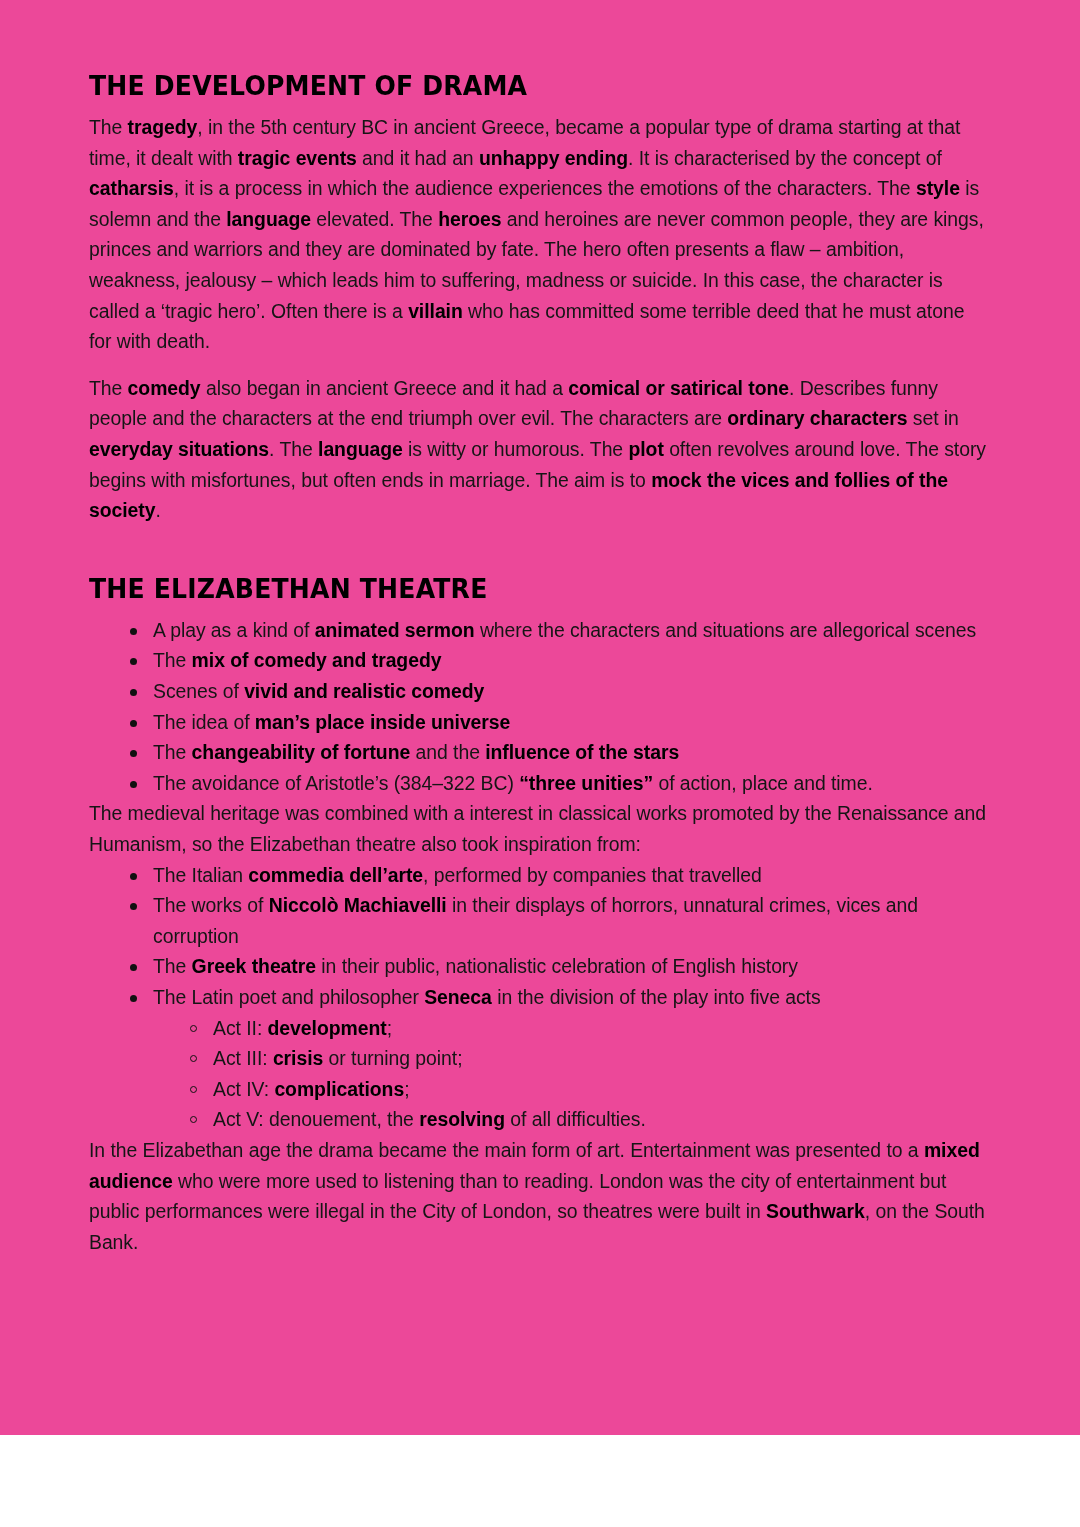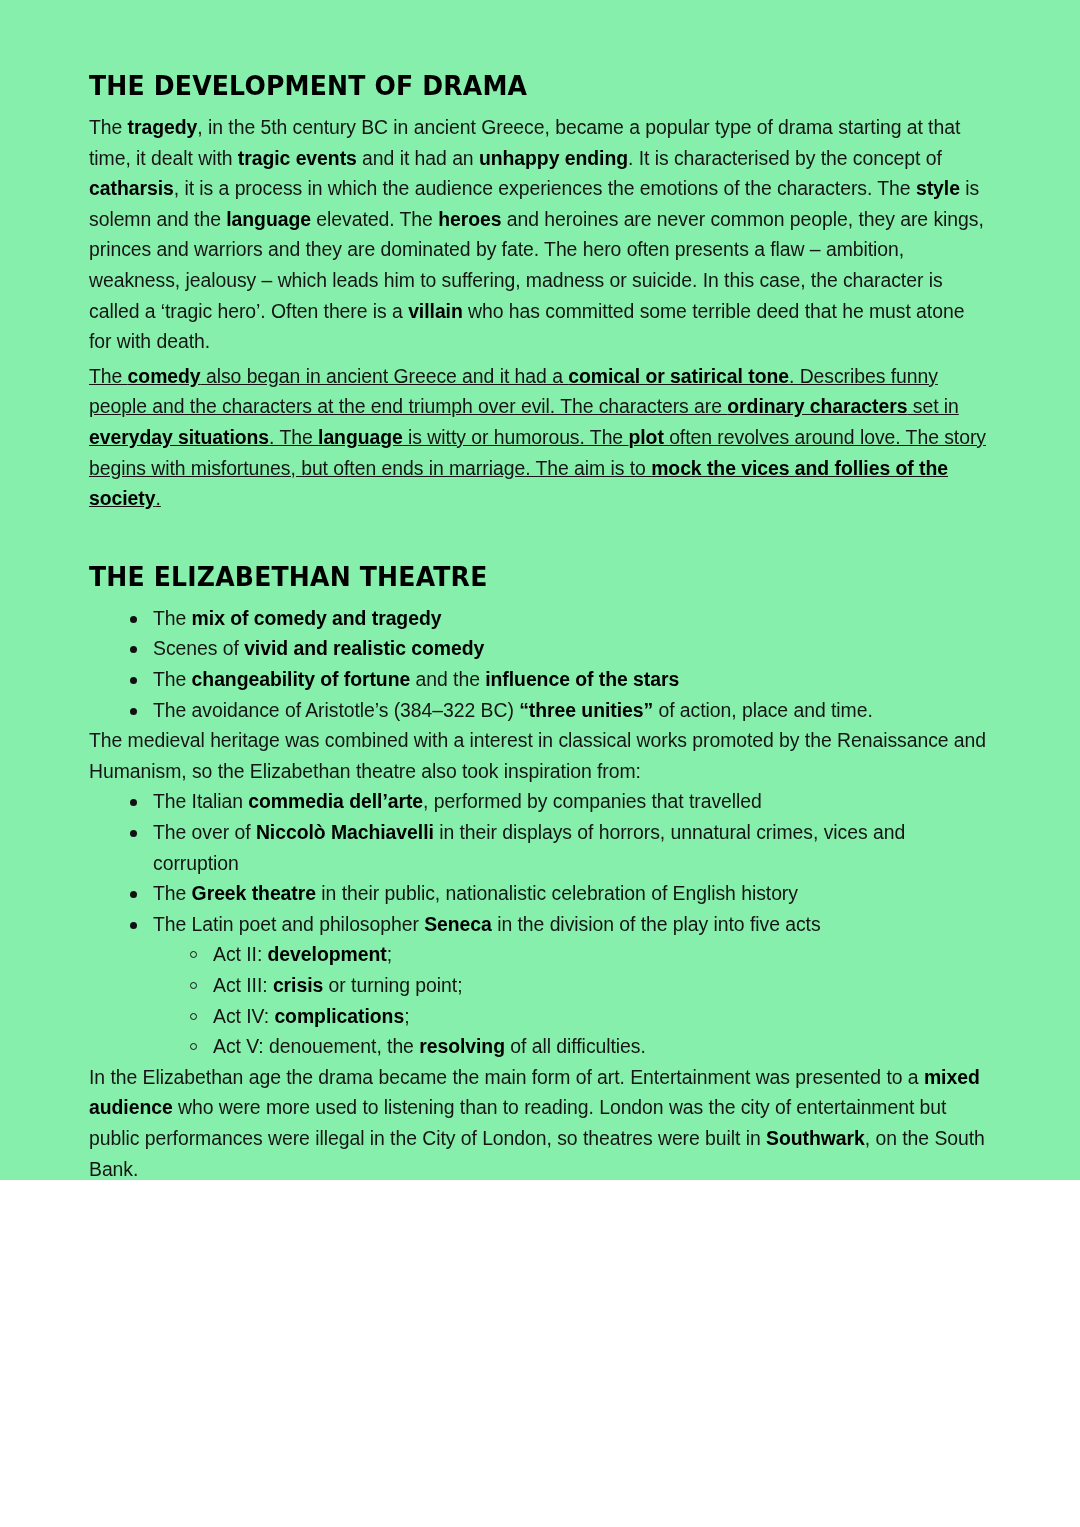--- a/index.html
+++ b/index.html
@@ -10,24 +10,24 @@
   body {
     width: 1080px;
     height: 1527px;
     font-family: "Liberation Sans", sans-serif;
     color: #0d0d0d;
     -webkit-font-smoothing: antialiased;
   }
   .page {
     position: relative;
     width: 1080px;
-    height: 1180px;
+    height: 1435px;
     box-sizing: border-box;
     padding: 70px 92px 0 89px;
-    background: #86efac;
+    background: #ec4899;
   }
   .doc-body {
     width: 900px;
   }
   h1.section-heading {
     font-family: "DejaVu Sans", sans-serif;
     font-size: 27px;
     font-weight: bold;
     letter-spacing: 0.2px;
     line-height: 1.15;
@@ -41,22 +41,21 @@
   }
   p.para {
     font-size: 19.4px;
     line-height: 30.6px;
     margin: 0;
     color: #151515;
     text-align: left;
     letter-spacing: -0.05px;
   }
   p.para + p.para {
-    margin-top: 4px;
-    text-decoration: underline;
+    margin-top: 16px;
   }
   ul.bullets {
     list-style: none;
     margin: 0;
     padding: 0;
   }
   ul.bullets > li {
     position: relative;
     font-size: 19.4px;
     line-height: 30.6px;
@@ -112,31 +111,33 @@
     <h1 class="section-heading">THE DEVELOPMENT OF DRAMA</h1>
 
     <p class="para"><span>The </span><span class="b">tragedy</span><span>, in the 5th century BC in ancient Greece, became a popular type of drama starting at that time, it dealt with </span><span class="b">tragic events</span><span> and it had an </span><span class="b">unhappy ending</span><span>. It is characterised by the concept of </span><span class="b">catharsis</span><span>, it is a process in which the audience experiences the emotions of the characters. The </span><span class="b">style</span><span> is solemn and the </span><span class="b">language</span><span> elevated. The </span><span class="b">heroes</span><span> and heroines are never common people, they are kings, princes and warriors and they are dominated by fate. The hero often presents a flaw – ambition, weakness, jealousy – which leads him to suffering, madness or suicide. In this case, the character is called a ‘tragic hero’. Often there is a </span><span class="b">villain</span><span> who has committed some terrible deed that he must atone for with death.</span></p>
 
     <p class="para"><span>The </span><span class="b">comedy</span><span> also began in ancient Greece and it had a </span><span class="b">comical or satirical tone</span><span>. Describes funny people and the characters at the end triumph over evil. The characters are </span><span class="b">ordinary characters</span><span> set in </span><span class="b">everyday situations</span><span>. The </span><span class="b">language</span><span> is witty or humorous. The </span><span class="b">plot</span><span> often revolves around love. The story begins with misfortunes, but often ends in marriage. The aim is to </span><span class="b">mock the vices and follies of the society</span><span>.</span></p>
 
     <h1 class="section-heading second">THE ELIZABETHAN THEATRE</h1>
 
 
     <ul class="bullets">
+        <li><span>A play as a kind of </span><span class="b">animated sermon</span><span> where the characters and situations are allegorical scenes</span></li>
         <li><span>The </span><span class="b">mix of comedy and tragedy</span></li>
         <li><span>Scenes of </span><span class="b">vivid and realistic comedy</span></li>
+        <li><span>The idea of </span><span class="b">man’s place inside universe</span></li>
         <li><span>The </span><span class="b">changeability of fortune</span><span> and the </span><span class="b">influence of the stars</span></li>
         <li><span>The avoidance of Aristotle’s (384–322 BC) </span><span class="b">“three unities”</span><span>  of action, place and time.</span></li>
       </ul>
 
     <p class="para"><span>The medieval heritage was combined with a interest in classical works promoted by the Renaissance and Humanism, so the Elizabethan theatre also took inspiration from:</span></p>
 
     <ul class="bullets">
         <li><span>The Italian </span><span class="bi">commedia dell’arte</span><span>, performed by companies that travelled</span></li>
-        <li><span>The over of </span><span class="b">Niccolò Machiavelli</span><span> in their displays of horrors, unnatural crimes, vices and corruption</span></li>
+        <li><span>The works of </span><span class="b">Niccolò Machiavelli</span><span> in their displays of horrors, unnatural crimes, vices and corruption</span></li>
         <li><span>The </span><span class="b">Greek theatre</span><span> in their public, nationalistic celebration of English history</span></li>
         <li><span>The Latin poet and philosopher </span><span class="b">Seneca</span><span> in the division of the play into five acts</span></li>
       </ul>
 
     <ul class="subbullets">
         <li><span>Act II: </span><span class="b">development</span><span>;</span></li>
         <li><span>Act III: </span><span class="b">crisis</span><span> or turning point;</span></li>
         <li><span>Act IV: </span><span class="b">complications</span><span>;</span></li>
         <li><span>Act V: </span><span class="i">denouement</span><span>, the </span><span class="b">resolving</span><span> of all difficulties.</span></li>
       </ul>

